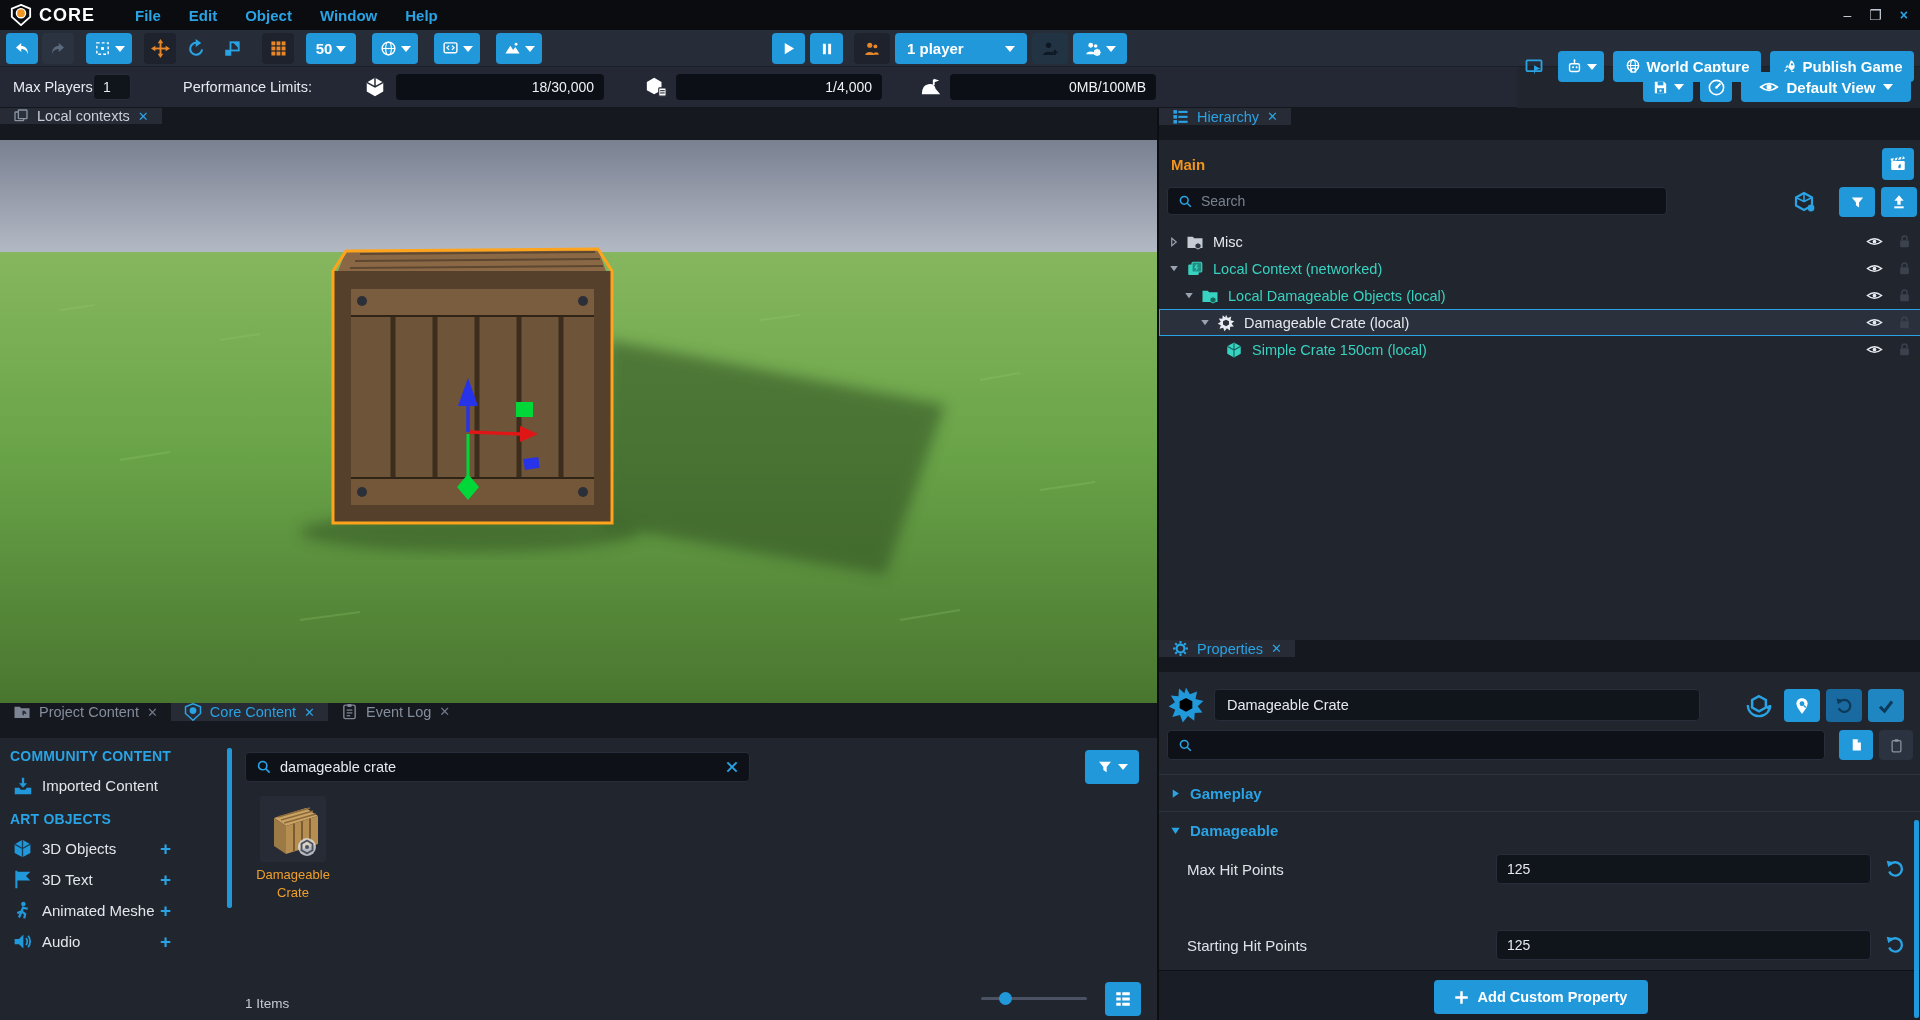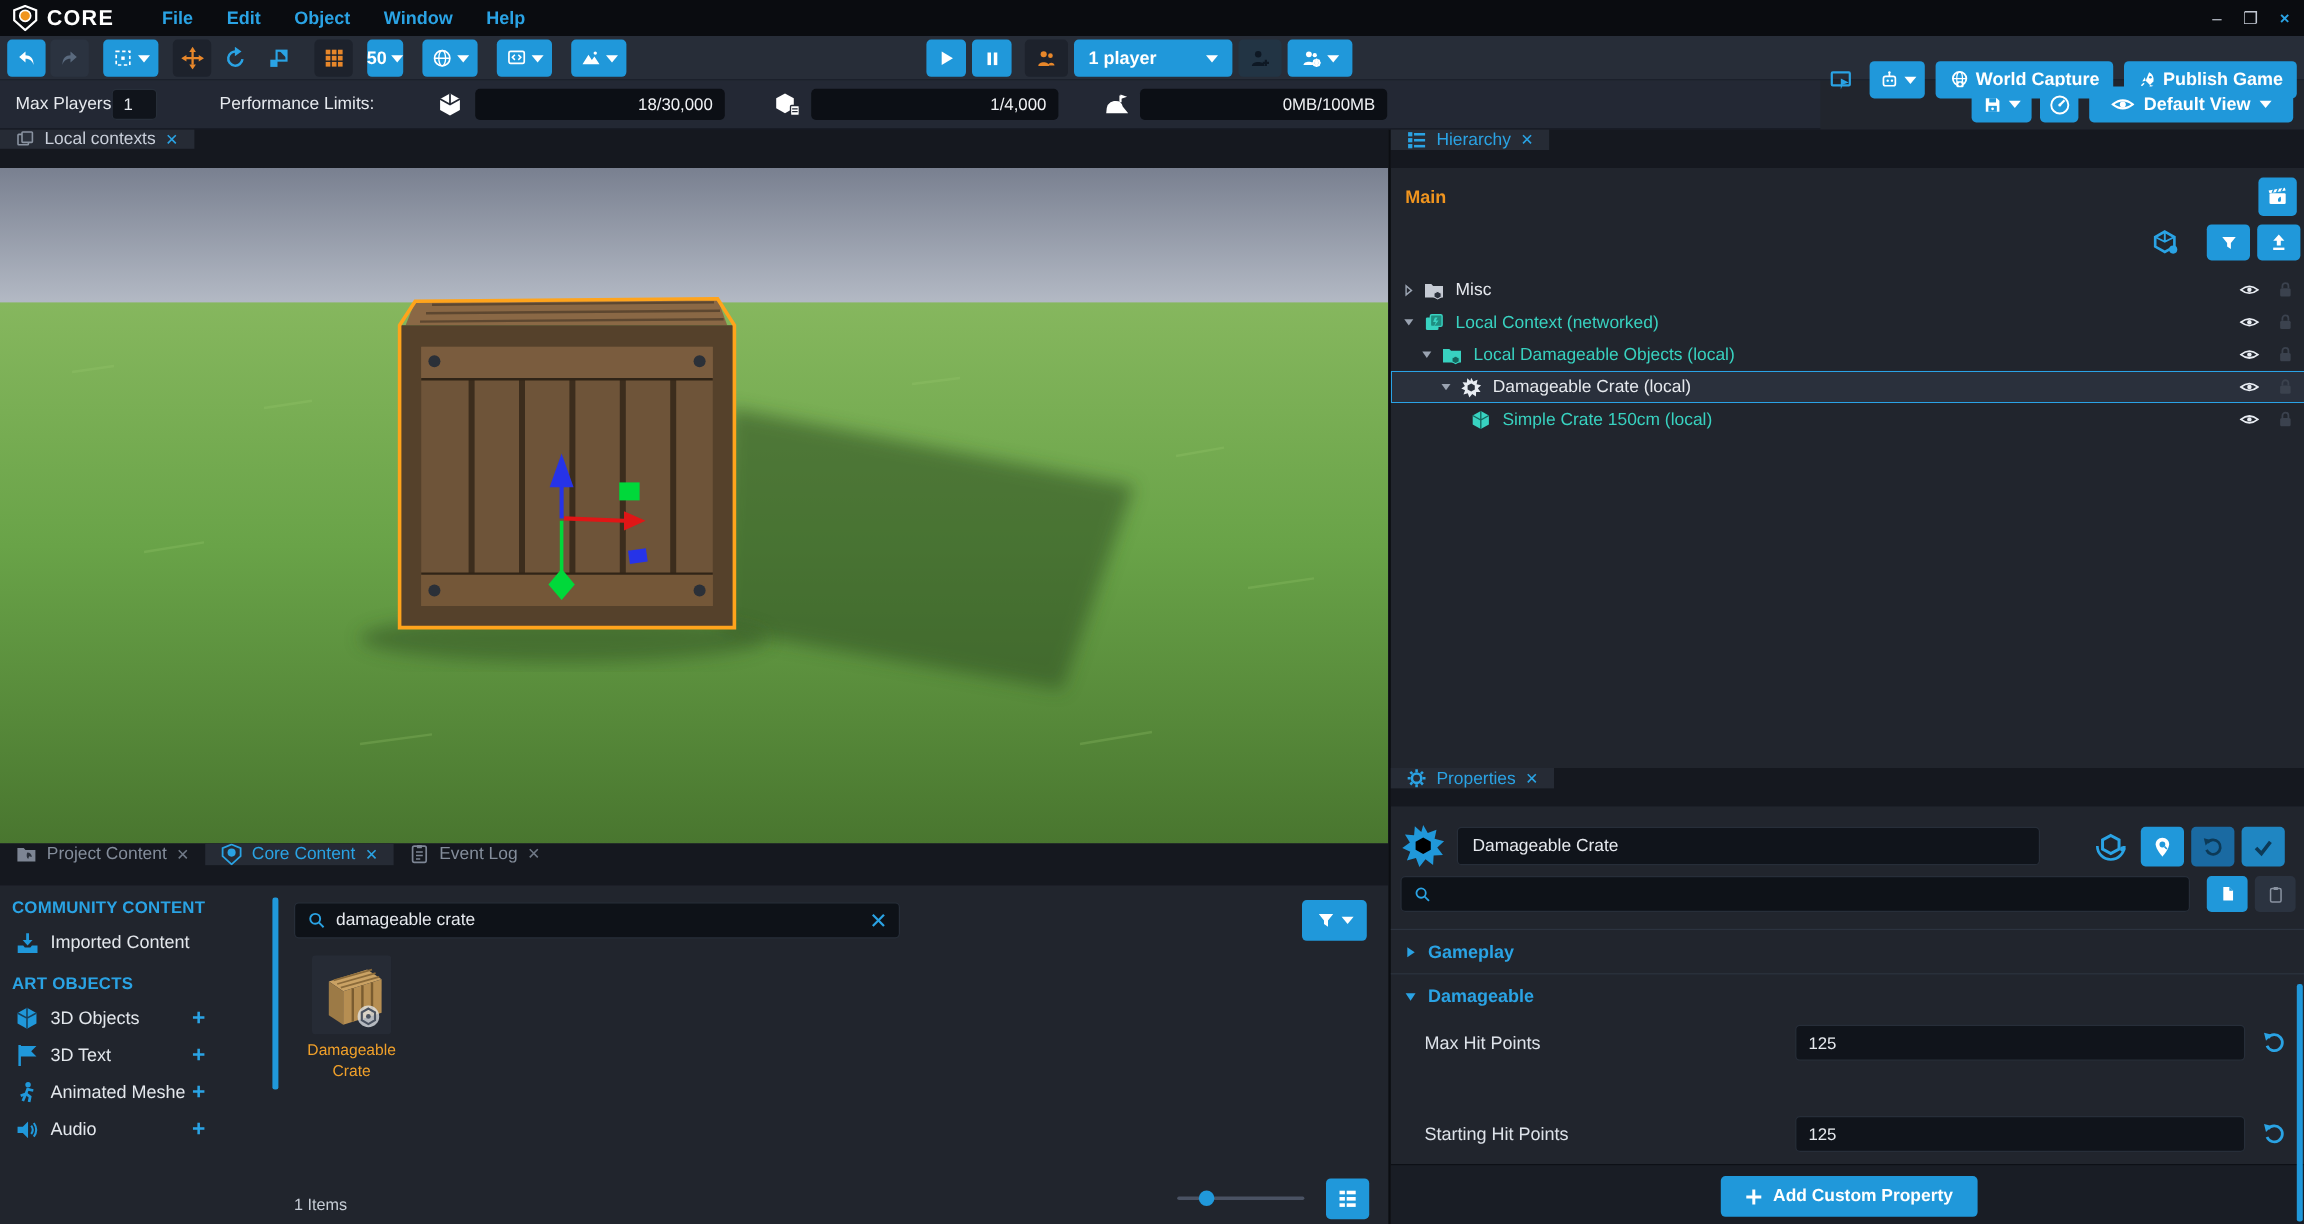--- a/index.html
+++ b/index.html
@@ -127,21 +127,21 @@
             <rect x="16.4" y="2" width="5.5" height="5.5"></rect>
             <rect x="2" y="9.2" width="5.5" height="5.5"></rect>
             <rect x="9.2" y="9.2" width="5.5" height="5.5"></rect>
             <rect x="16.4" y="9.2" width="5.5" height="5.5"></rect>
             <rect x="2" y="16.4" width="5.5" height="5.5"></rect>
             <rect x="9.2" y="16.4" width="5.5" height="5.5"></rect>
             <rect x="16.4" y="16.4" width="5.5" height="5.5"></rect>
           </g>
         </svg>
     </div>
-    <div class="tbtn b-blue" style="width:30px; margin-left:8px; font-weight:bold; font-size:15px;">
+    <div class="tbtn b-blue" style="width:50px; margin-left:8px; font-weight:bold; font-size:15px;">
       <span>50</span>
       <span class="caret"></span>
     </div>
     <div class="tbtn b-blue" style="width:46px; margin-left:12px;">
       <svg width="17" height="17" viewBox="0 0 24 24">
           <circle cx="12" cy="12" r="9" fill="none" stroke="#fff" stroke-width="2"></circle>
           <ellipse cx="12" cy="12" rx="4" ry="9" fill="none" stroke="#fff" stroke-width="1.6"></ellipse>
           <line x1="3" y1="12" x2="21" y2="12" stroke="#fff" stroke-width="1.6"></line>
         </svg>
       <span class="caret"></span>
@@ -581,20 +581,27 @@
           <rect x="3" y="8" width="18" height="12" rx="1.5" fill="#fff"></rect>
           <polygon points="3,8 21,5 20,2 2,5" fill="#fff"></polygon>
           <g stroke="#2098da" stroke-width="1.6">
             <line x1="6" y1="7.5" x2="8" y2="3.5"></line>
             <line x1="11" y1="6.8" x2="13" y2="2.8"></line>
             <line x1="16" y1="6" x2="18" y2="2.2"></line>
           </g>
           <path d="M13 17.5 c-1.5 -2 0 -5 2.5 -5.5 c0 2 1 3.5 -0.5 5.5 z" fill="#2098da"></path>
         </svg>
     </div>
+    <div class="abs flex" style="left:8px; top:47px; width:500px; height:28px; background:#0e1218; border:1px solid #272e39; border-radius:4px; padding:0 10px; gap:8px;">
+      <svg width="15" height="15" viewBox="0 0 24 24">
+          <circle cx="10" cy="10" r="6.2" fill="none" stroke="#2aa3e4" stroke-width="2.4"></circle>
+          <line x1="14.8" y1="14.8" x2="20.5" y2="20.5" stroke="#2aa3e4" stroke-width="2.4"></line>
+        </svg>
+      <input class="input" style="flex: 1 1 0%; background: transparent; border: none;" placeholder="Search">
+    </div>
     <svg class="abs" style="left:634px; top:50px;" width="24" height="24" viewBox="0 0 24 24">
         <path d="M11 3 L19 7.5 V15.5 L11 20 L3 15.5 V7.5 Z" fill="none" stroke="#2aa3e4" stroke-width="2.2"></path>
         <path d="M11 3 V11.5 M3 7.5 L11 11.5 L19 7.5" stroke="#2aa3e4" stroke-width="1.6" fill="none"></path>
         <circle cx="18" cy="18" r="3.4" fill="#2aa3e4"></circle>
       </svg>
     <div class="btn b-blue abs" style="left:680px; top:47px; width:36px; height:30px;">
       <svg width="15" height="15" viewBox="0 0 24 24">
           <path d="M3 4 H21 L14.5 12 V20 L9.5 16.5 V12 Z" fill="#fff"></path>
         </svg>
     </div>

